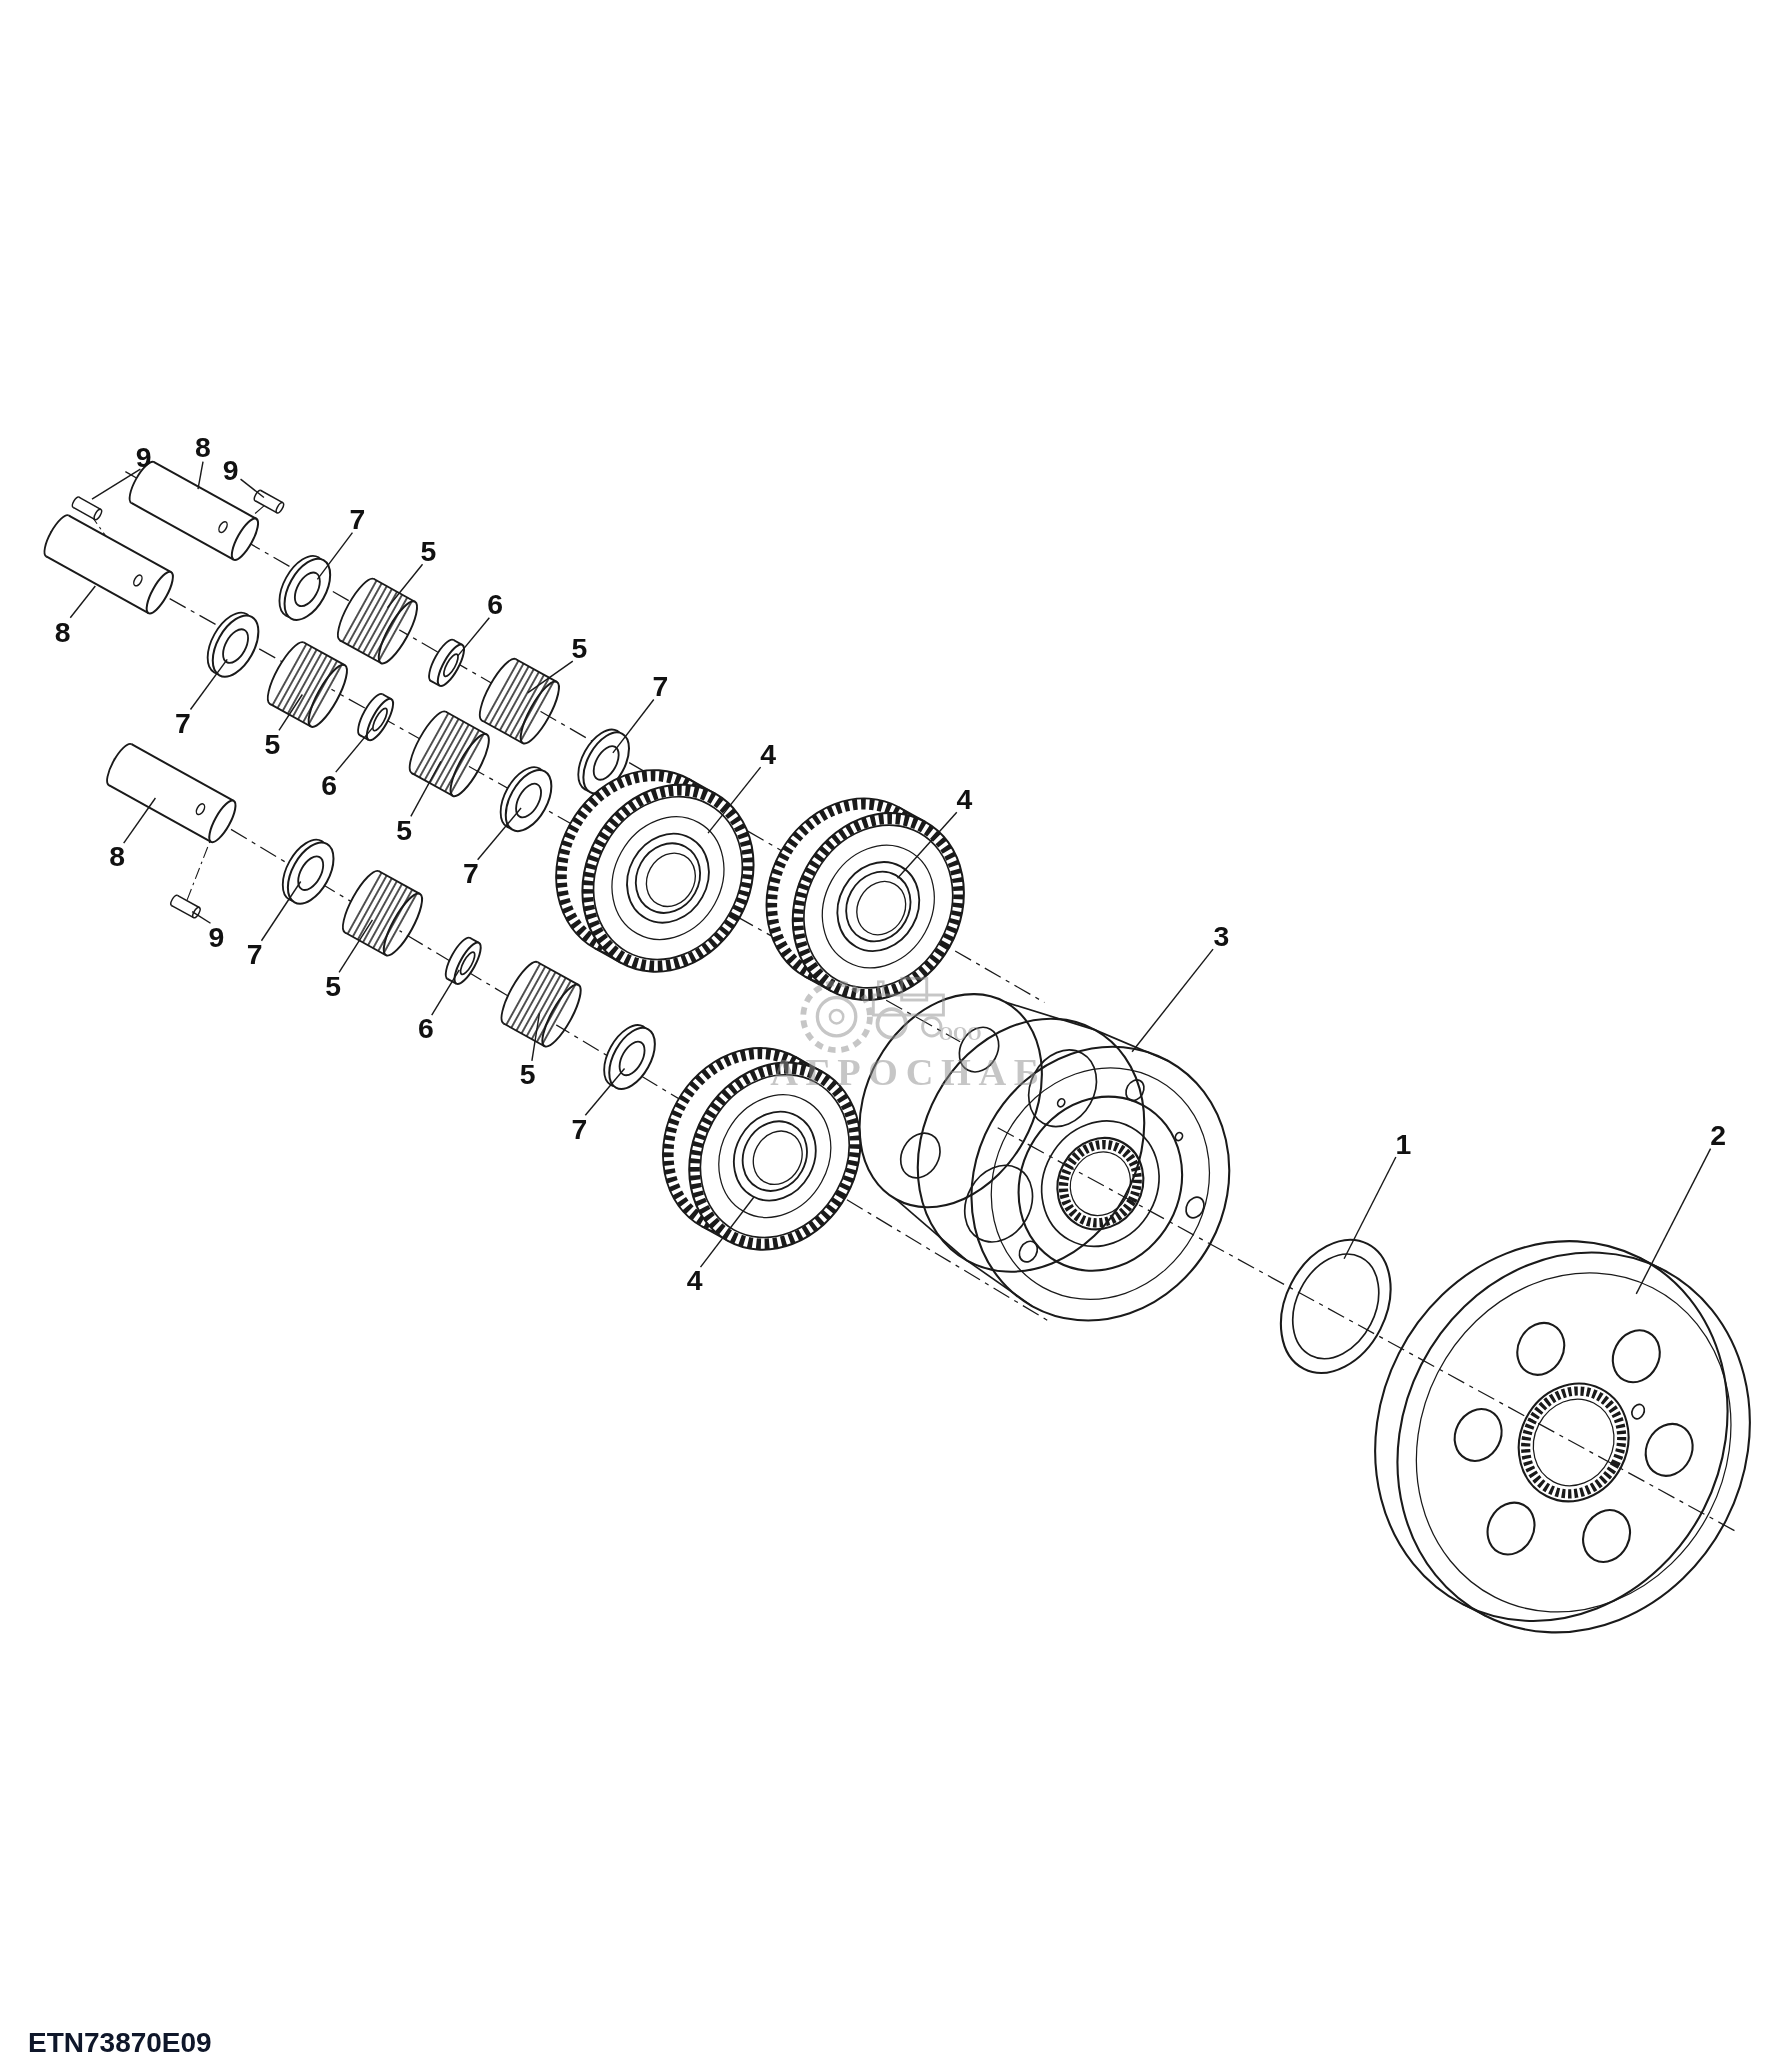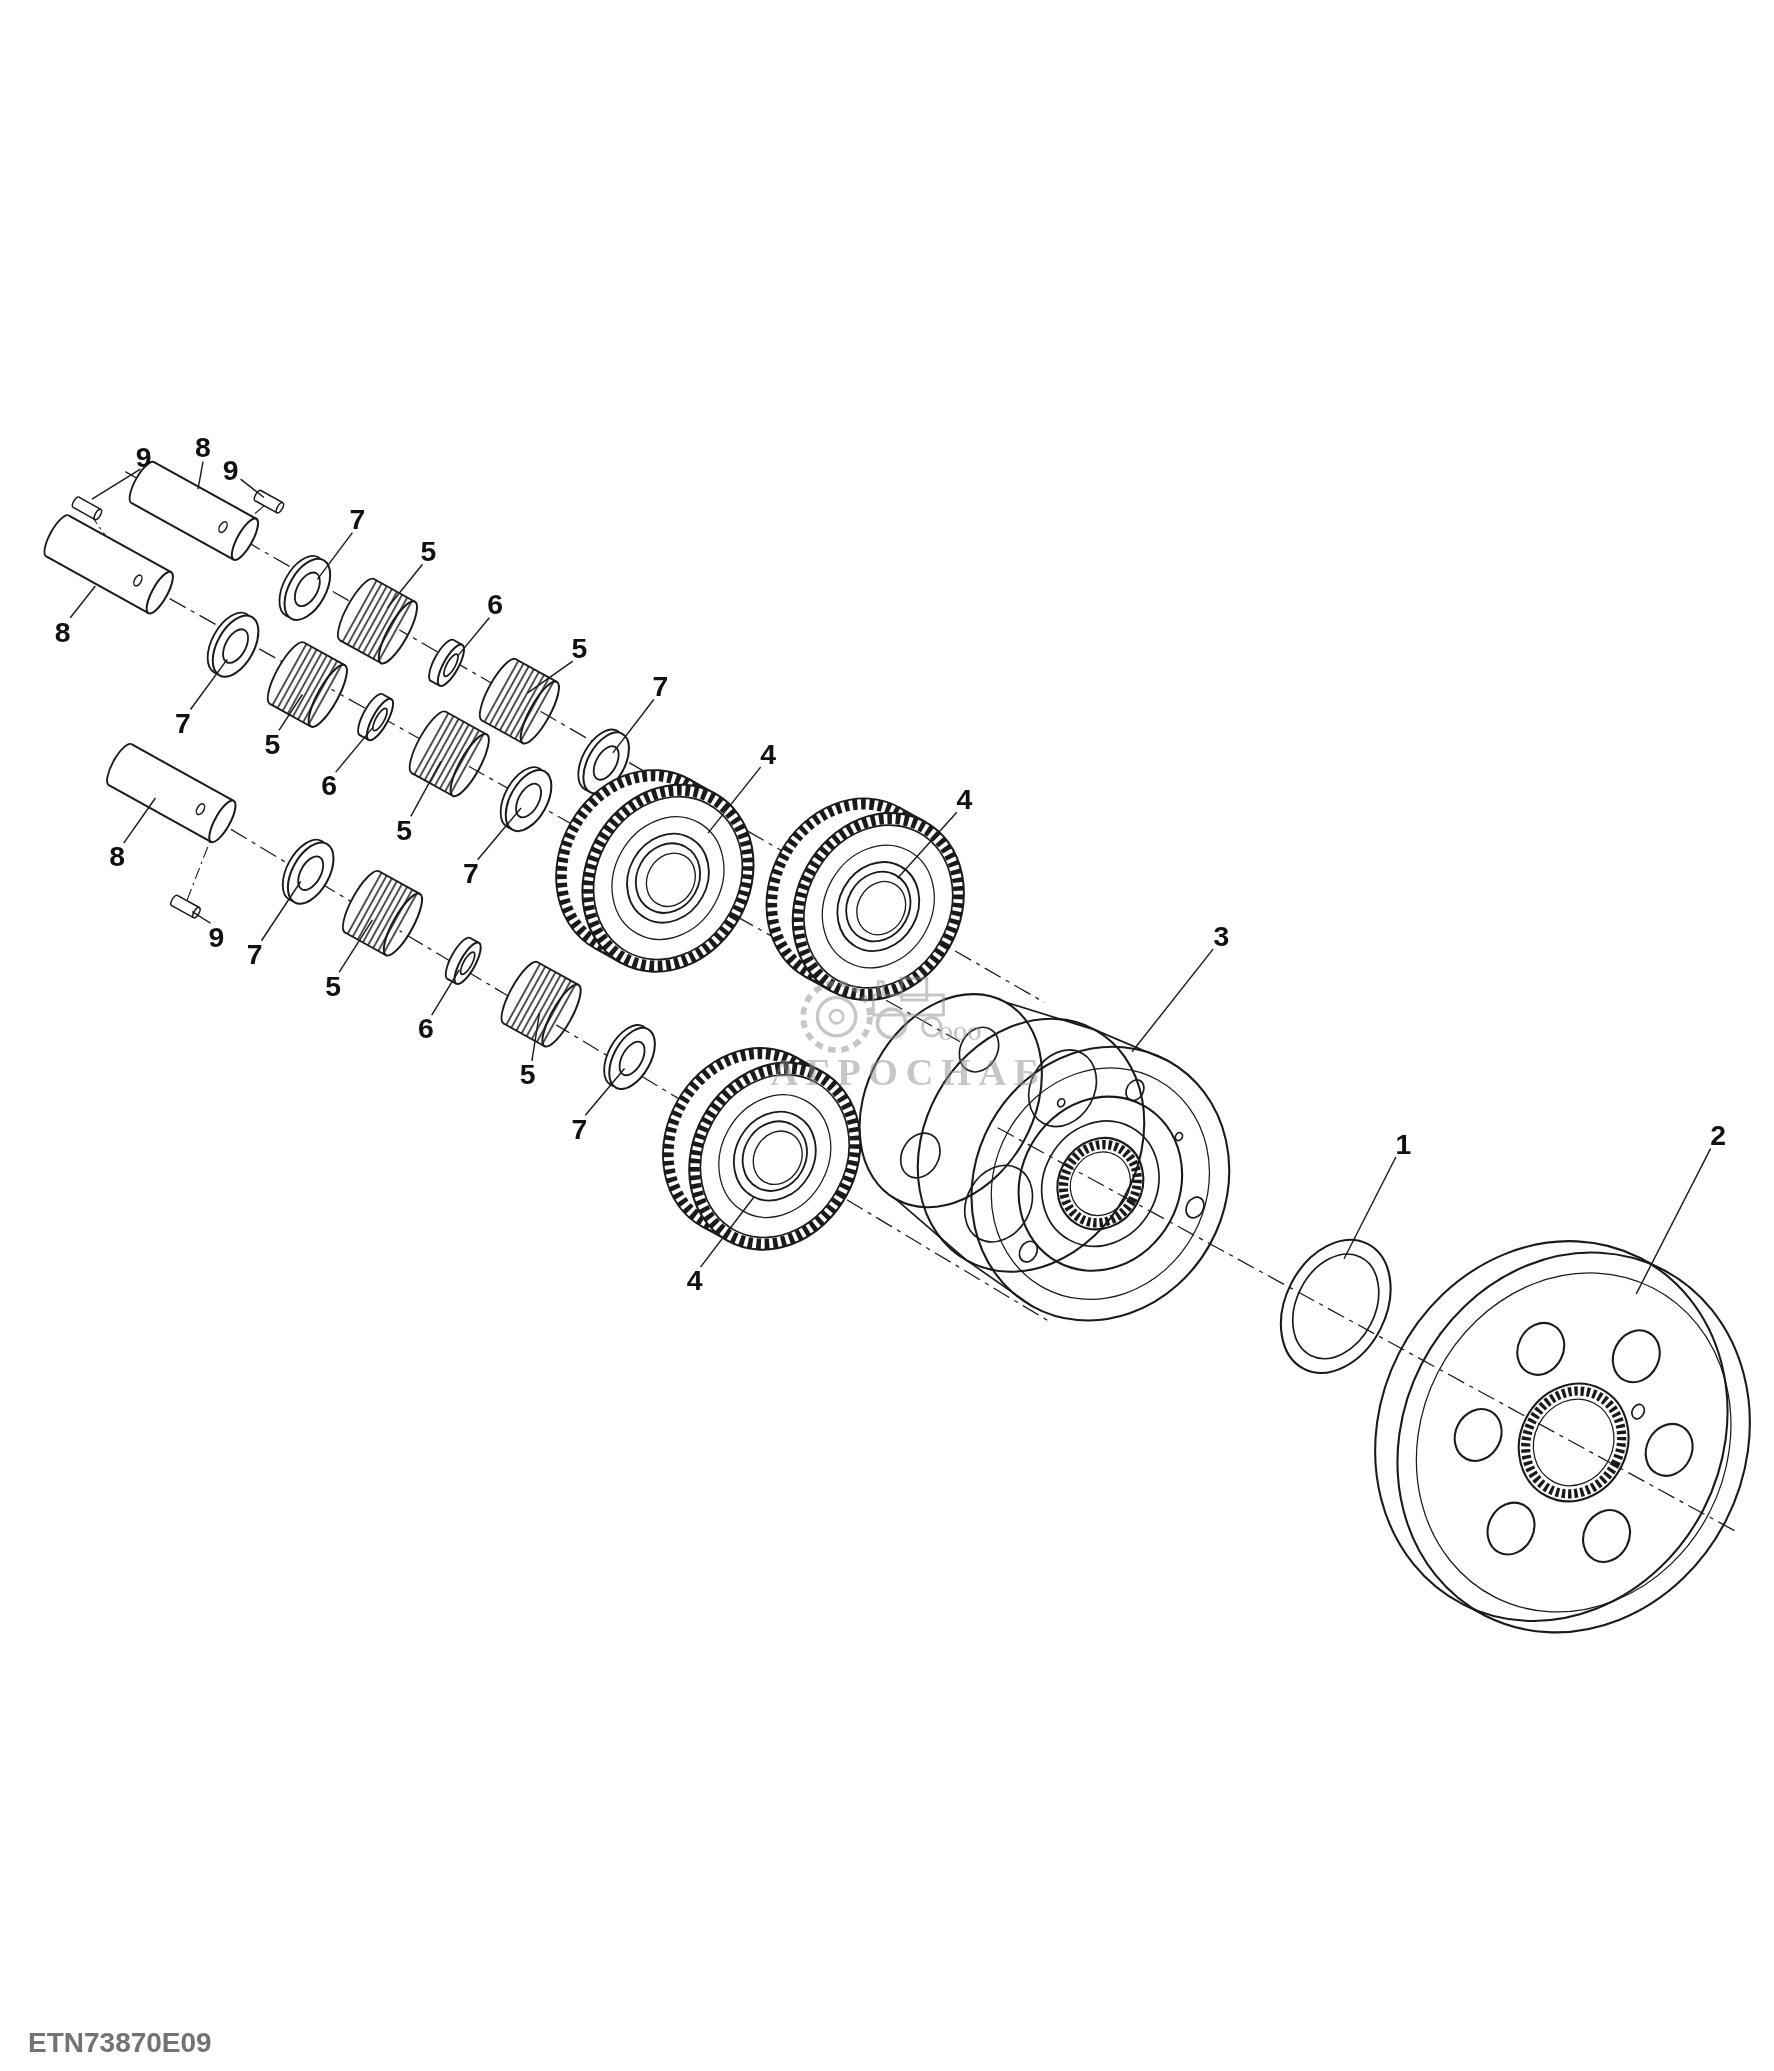--- a/index.html
+++ b/index.html
@@ -13,21 +13,21 @@
   .clshort{stroke:#1a1a1a;stroke-width:1.3;fill:none;stroke-dasharray:14 5 3 5;}
   .ldr {stroke:#1a1a1a;stroke-width:1.7;fill:none;}
   .lbl {font-family:"Liberation Sans",sans-serif;font-weight:bold;font-size:34px;fill:#111;
         text-anchor:middle;dominant-baseline:central;}
   .spline{fill:none;stroke:#1a1a1a;stroke-width:11;stroke-dasharray:4 3.4;}
   .wm-big{font-family:"Liberation Serif",serif;font-weight:bold;font-size:46px;
           letter-spacing:9px;fill:#8f8f8f;text-anchor:middle;}
   .wm-small{font-family:"Liberation Serif",serif;font-weight:bold;font-size:22px;
           fill:#8f8f8f;text-anchor:middle;}
   .footer-code{position:absolute;left:28px;top:2027px;font-weight:bold;font-size:28px;
-          color:#737373;font-family:"Liberation Sans",sans-serif;}
+          color:#0f172a;font-family:"Liberation Sans",sans-serif;}
 </style>
 </head>
 <body>
 
 <div class="page">
 <svg width="1775" height="2071" viewBox="0 0 2126 2481" xmlns="http://www.w3.org/2000/svg">
 
   <defs>
     <pattern id="rollers" width="7" height="84" patternUnits="userSpaceOnUse">
       <line x1="3.5" y1="0" x2="3.5" y2="84" stroke="#1a1a1a" stroke-width="1.8"></line>

